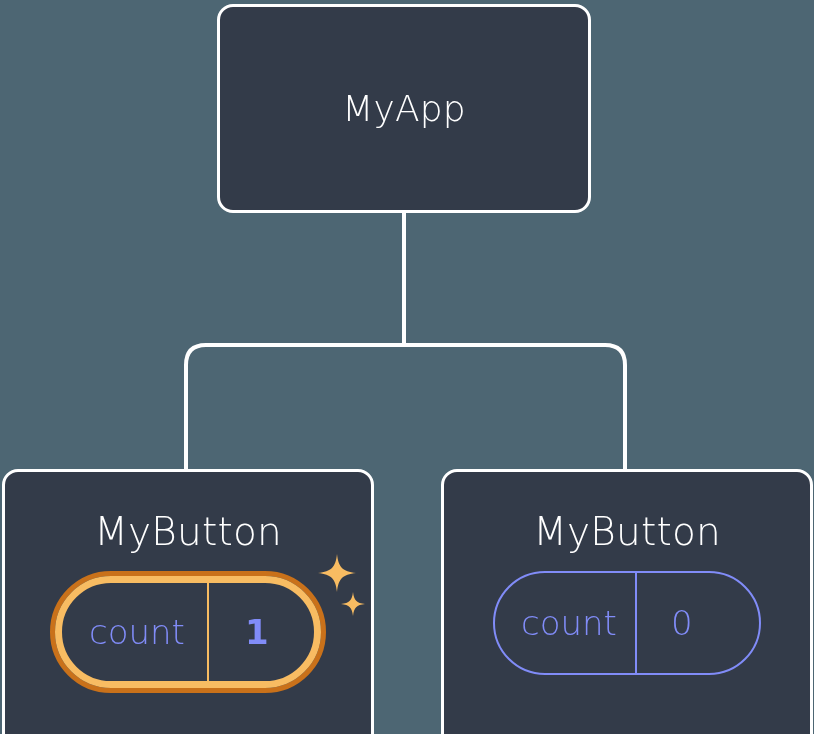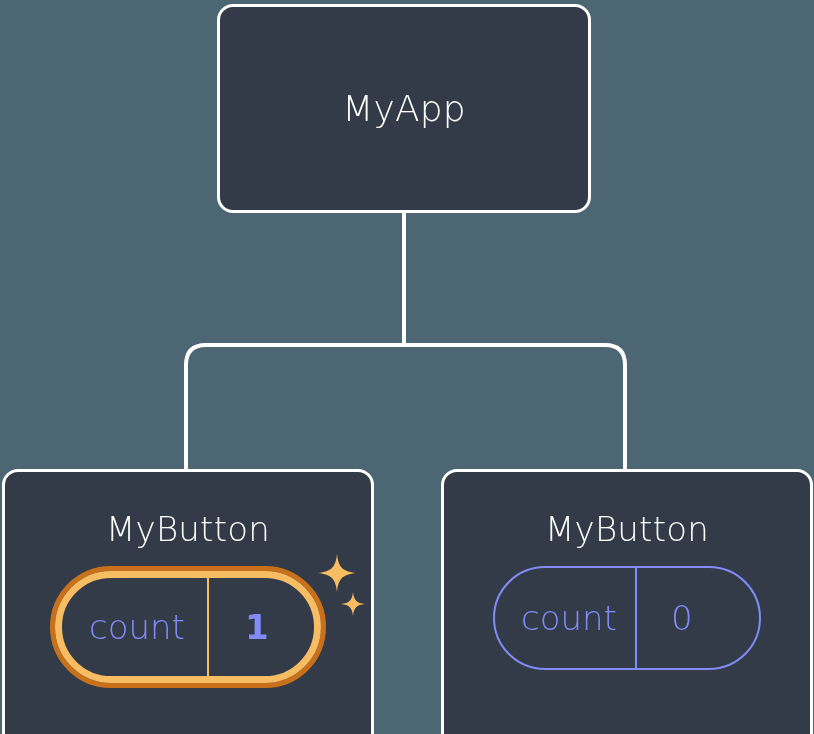--- a/index.html
+++ b/index.html
@@ -73,21 +73,21 @@
   .node-title {
     color: #ffffff;
     font-size: 36px;
     font-weight: 300;
     letter-spacing: 0.2px;
     line-height: 1;
     white-space: nowrap;
   }
   .node-child-left .node-title,
   .node-child-right .node-title {
-    font-size: 34px;
+    font-size: 39px;
   }
 
   
   .pill-wrap {
     position: relative;
     margin-top: 20px;
     display: flex;
     justify-content: center;
     width: 100%;
   }

